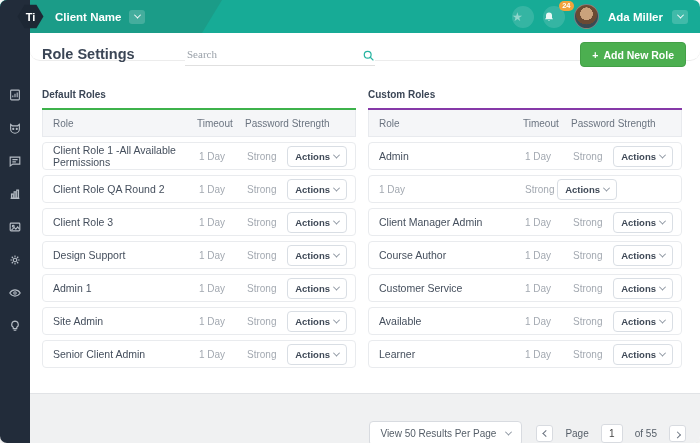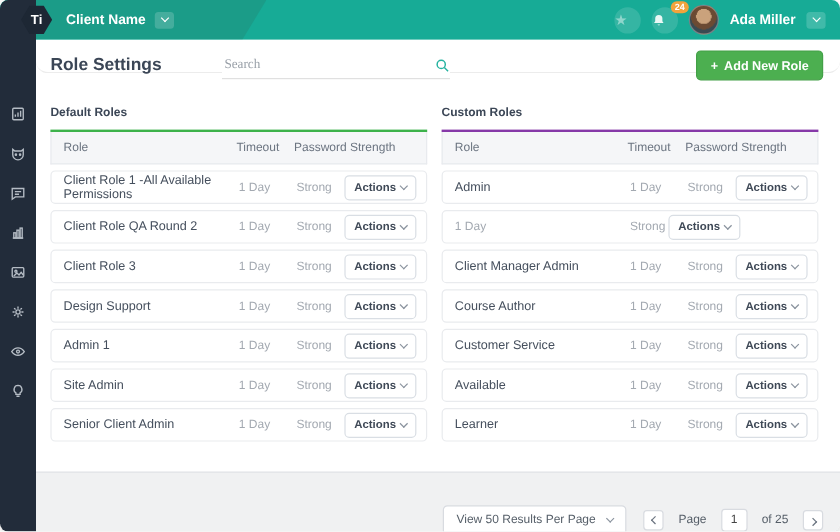--- a/index.html
+++ b/index.html
@@ -357,21 +357,21 @@
       <button class="results-btn">
         <span>View 50 Results Per Page</span>
         <span class="chev"></span>
       </button>
       <div class="pager">
         <span class="pg-btn">
             <span class="chev chev-l"></span>
           </span>
         <span>Page</span>
         <input class="page-input" value="1" style="">
-        <span>of 25</span>
+        <span>of 55</span>
         <span class="pg-btn">
             <span class="chev chev-r"></span>
           </span>
       </div>
     </div>
   </div>
 
 </div>
 
 </body></html>

